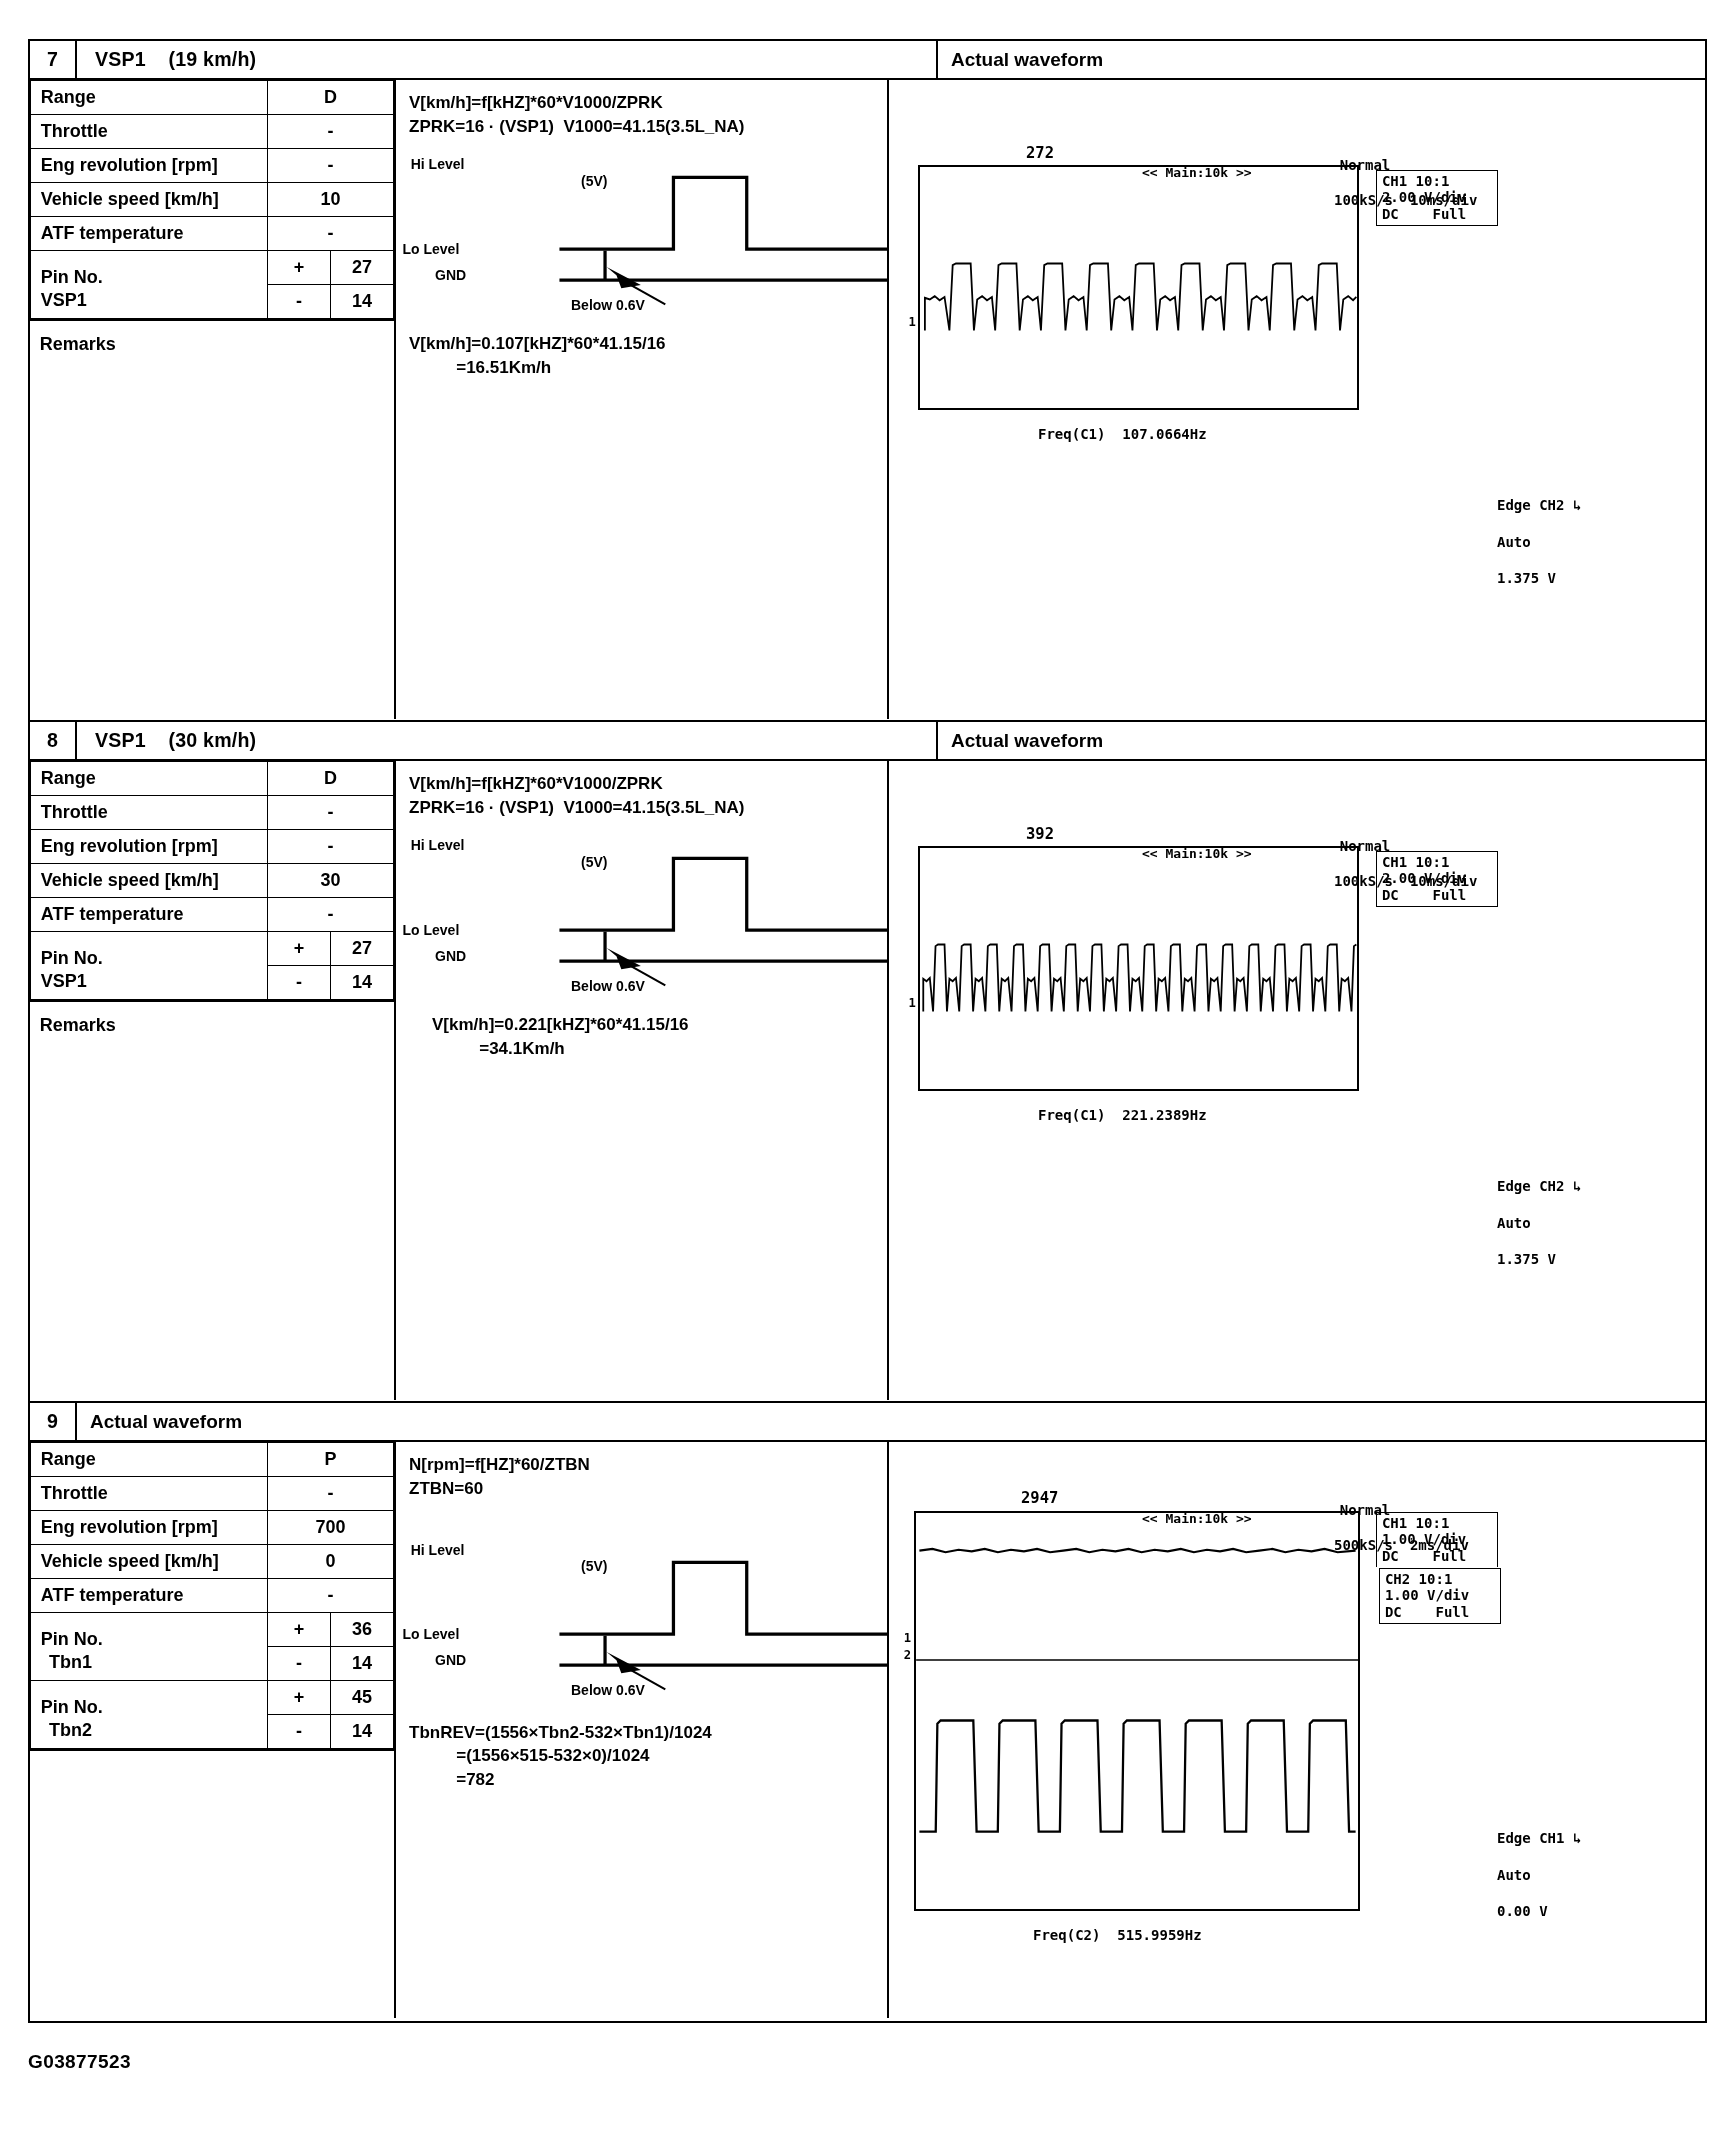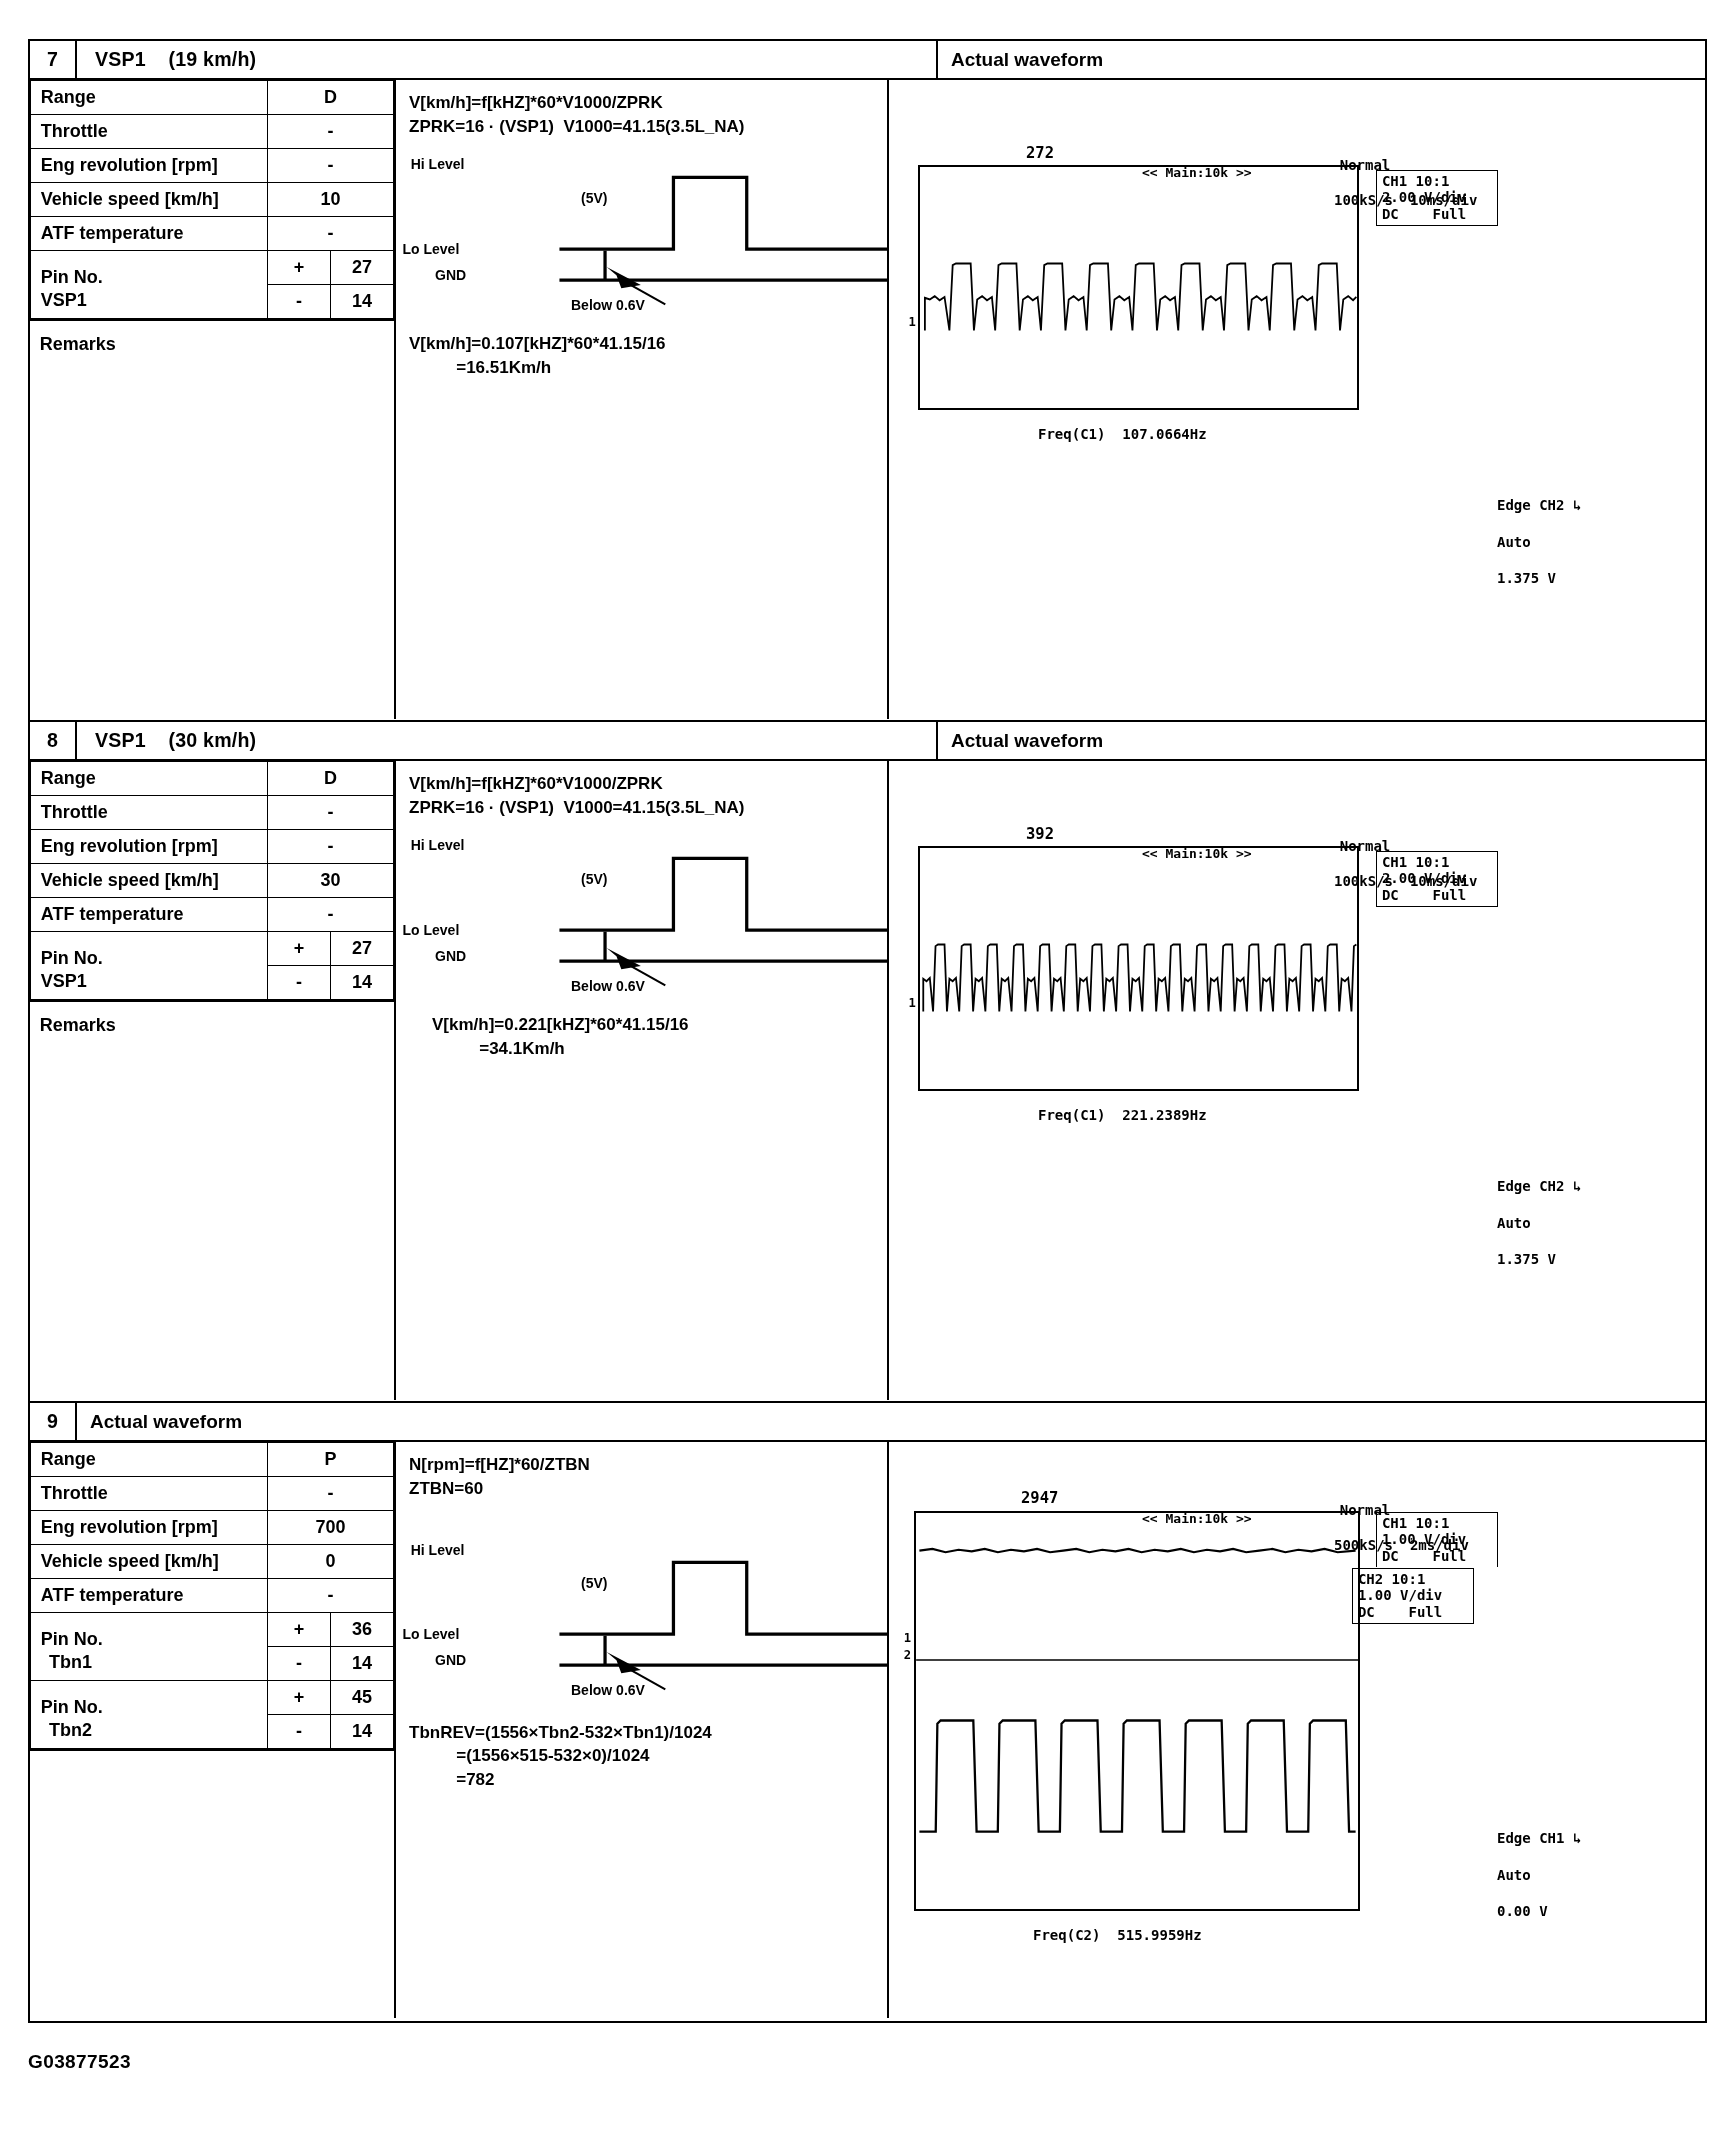--- a/index.html
+++ b/index.html
@@ -102,21 +102,21 @@
     line-height: 1.38;
     white-space: pre;
   }
   .wave-diagram { position: relative; height: 171px; margin-top: 14.7px; }
   .wave-diagram .lab {
     position: absolute; font-size: 14px; font-weight: bold; white-space: nowrap;
   }
   .wd-hi   { left: 14.7px;  top: 3.3px; }
   .wd-lo   { left: 6.5px;   top: 88px; }
   .wd-gnd  { left: 39px;  top: 114px; }
-  .wd-5v   { left: 185px; top: 37px; }
+  .wd-5v   { left: 185px; top: 20px; }
   .wd-b06  { left: 175px; top: 144px; }
   .wave-diagram svg { position: absolute; left: 0; top: 0; }
 
   
   .scope { position: relative; width: 100%; }
   .scope-screen { position: absolute; border: 2px solid #000; }
   .scope-box { position: absolute; border: 1.6px solid #000; padding: 1.6px 4.9px 2.4px 4.9px; }
   .scope-box .txt-s { font-family: "DejaVu Sans Mono", monospace; font-weight: bold; font-size: 14px; line-height: 1.18; white-space: pre; display:block; }
   .scope-title { position: absolute; font-family: "DejaVu Sans Mono", monospace; font-weight: bold; font-size: 15.5px; }
   .scope-mode { position:absolute; font-family:"DejaVu Sans Mono", monospace; font-weight:bold; font-size:14px; text-align:center; line-height:1.25; white-space:pre; }
@@ -529,21 +529,21 @@
             </div>
 
             <div class="chan-marker" style="left:14.7px; top:189px;">1</div>
             <div class="chan-marker" style="left:14.7px; top:206px;">2</div>
 
             <div class="scope-box" style="left:487px; top:70px; width:122px; border-bottom:none;">
               <span class="txt-s">CH1 10:1</span>
               <span class="txt-s">1.00 V/div</span>
               <span class="txt-s">DC    Full</span>
             </div>
-            <div class="scope-box" style="left:463px; top:126px; width:122px;">
+            <div class="scope-box" style="left:490px; top:126px; width:122px;">
               <span class="txt-s">CH2 10:1</span>
               <span class="txt-s">1.00 V/div</span>
               <span class="txt-s">DC    Full</span>
             </div>
 
             <div class="scope-trig" style="left:490px; top:369px;">
               <span>Edge CH1</span> <span>↳</span><br>
               <span>Auto</span><br>
               <span>0.00 V</span>
             </div>

